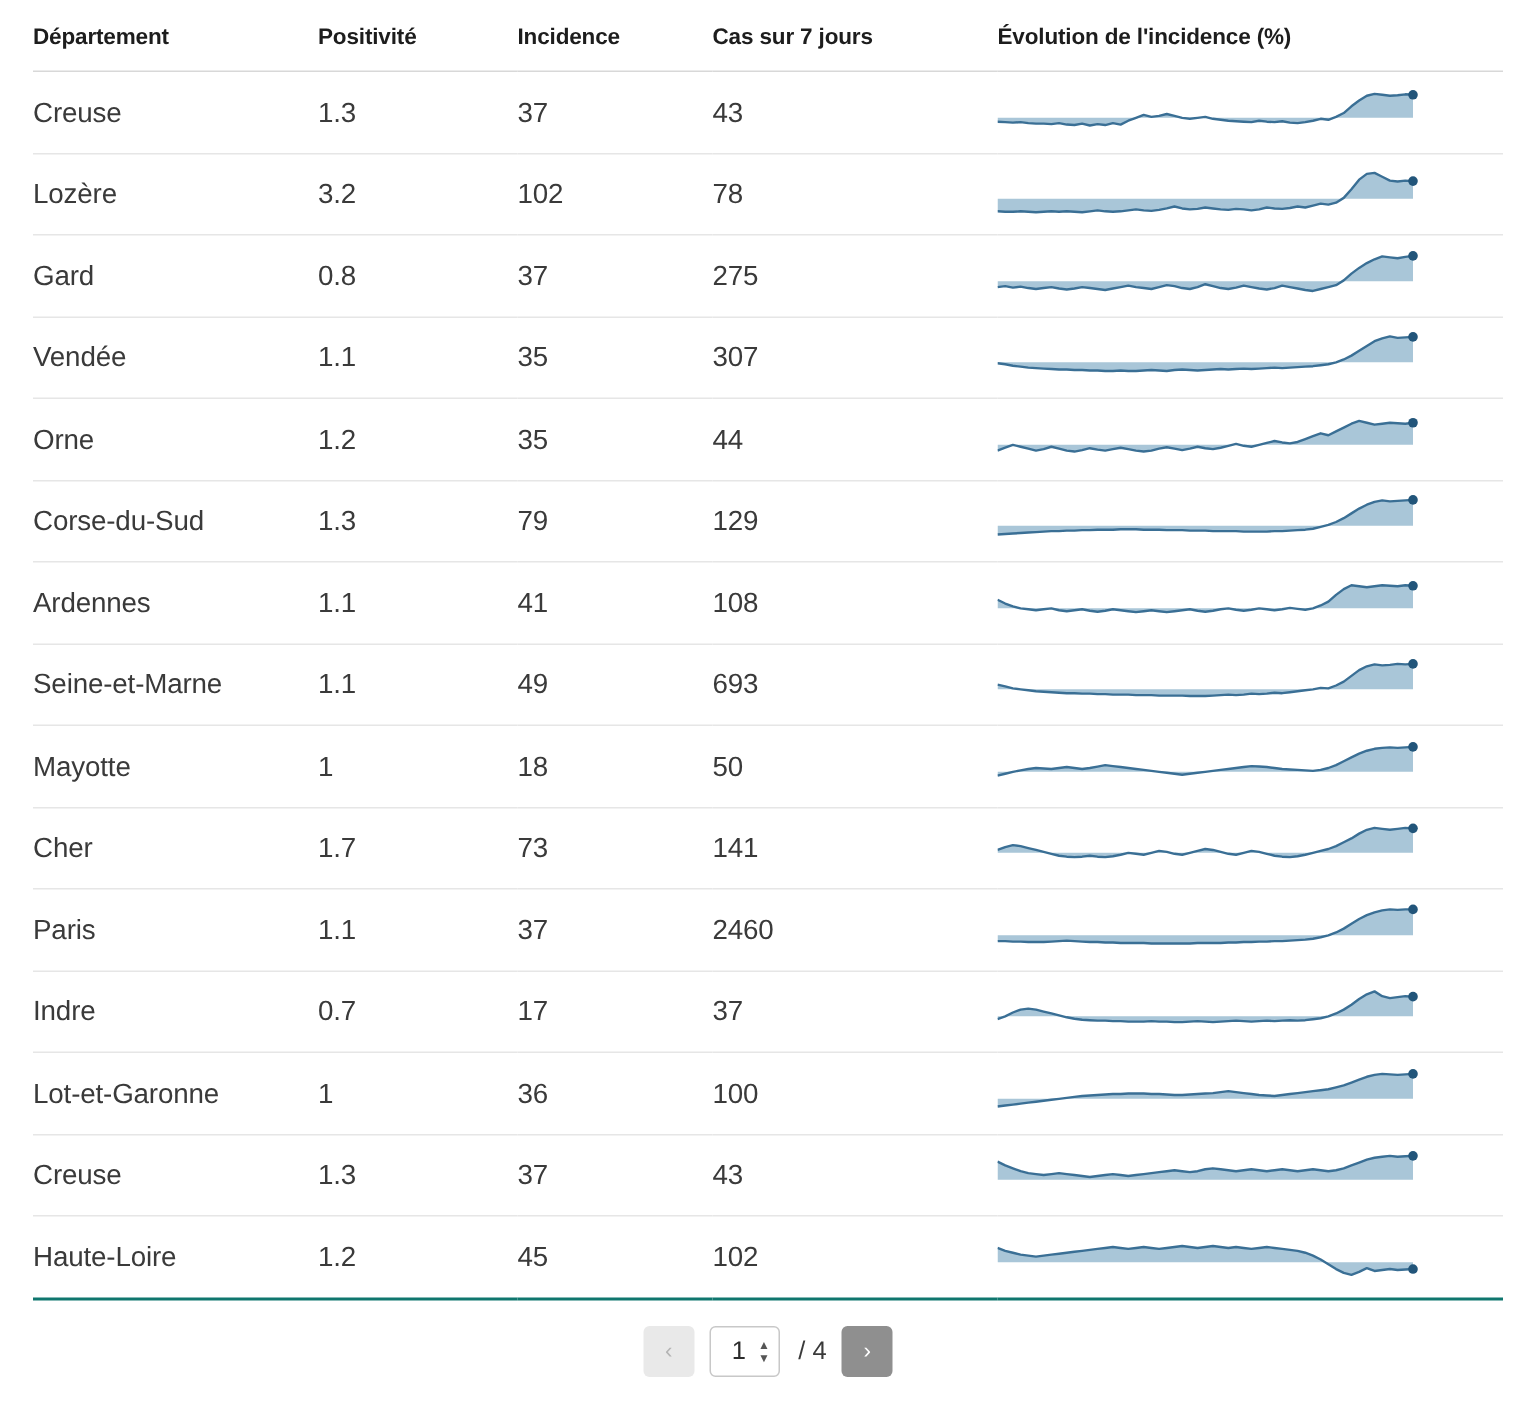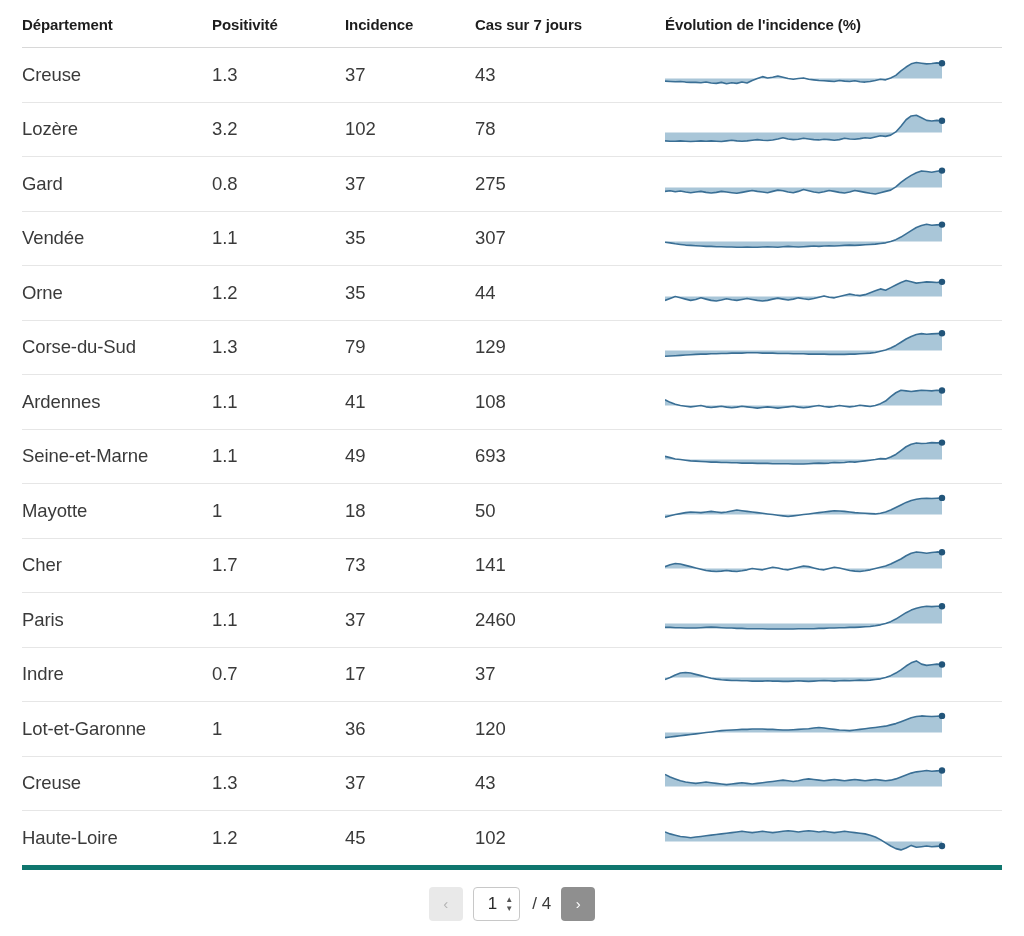--- a/index.html
+++ b/index.html
@@ -38,21 +38,21 @@
     font-size: 18.5px;
     font-weight: normal;
     color: #3a3a3a;
     padding: 0;
     height: 53.5px;
     border-bottom: 1px solid #e6e6e6;
     vertical-align: middle;
     letter-spacing: -0.1px;
   }
   tr.data-row:last-child td {
-    border-bottom: 5px solid #0f766e;
+    border-bottom: 2px solid #0f766e;
   }
   col.c-dept   { width: 190px; }
   col.c-pos    { width: 133px; }
   col.c-inc    { width: 130px; }
   col.c-cas    { width: 190px; }
   col.c-spark  { width: 337px; }
 
   .spark-cell {
     padding: 0 !important;
   }
@@ -329,21 +329,21 @@
                 <path d="M0.00 26.48 L5.13 24.56 L10.26 22.00 L15.39 20.08 L20.52 19.44 L25.65 20.08 L30.78 21.36 L35.91 22.64 L41.04 23.92 L46.17 25.20 L51.30 26.16 L56.43 26.80 L61.56 27.12 L66.69 27.44 L71.81 27.44 L76.94 27.76 L82.07 27.76 L87.20 28.08 L92.33 28.08 L97.46 28.08 L102.59 27.76 L107.72 28.08 L112.85 28.08 L117.98 28.40 L123.11 28.40 L128.24 28.08 L133.37 27.76 L138.50 28.08 L143.63 28.40 L148.76 28.08 L153.89 27.76 L159.02 27.44 L164.15 27.76 L169.28 28.08 L174.41 27.76 L179.54 27.44 L184.67 27.76 L189.80 27.44 L194.93 27.12 L200.06 27.44 L205.19 27.12 L210.31 26.48 L215.44 25.84 L220.57 24.56 L225.70 22.64 L230.83 20.08 L235.96 16.88 L241.09 13.04 L246.22 9.84 L251.35 7.92 L256.48 11.12 L261.61 12.40 L266.74 11.76 L271.87 11.12 L277.00 11.44" fill="none" stroke="#3a6f95" stroke-width="1.6" stroke-linejoin="round"></path>
                 <circle cx="277.00" cy="11.44" r="3.2" fill="#22557a"></circle>
               </svg>
             </span>
           </td>
         </tr>
         <tr class="data-row">
           <td>Lot-et-Garonne</td>
           <td>1</td>
           <td>36</td>
-          <td>120</td>
+          <td>100</td>
           <td class="spark-cell">
             <span class="spark-holder">
               <svg width="285" height="42" viewBox="0 0 285 42">
                 <path d="M0.00 24.56 L0.00 29.68 L5.13 29.04 L10.26 28.40 L15.39 27.76 L20.52 27.12 L25.65 26.48 L30.78 25.84 L35.91 25.20 L41.04 24.56 L46.17 23.92 L51.30 23.28 L56.43 22.64 L61.56 22.32 L66.69 22.00 L71.81 21.68 L76.94 21.36 L82.07 21.36 L87.20 21.04 L92.33 21.04 L97.46 21.04 L102.59 21.36 L107.72 21.36 L112.85 21.68 L117.98 22.00 L123.11 22.00 L128.24 21.68 L133.37 21.36 L138.50 21.04 L143.63 20.72 L148.76 20.08 L153.89 19.44 L159.02 20.08 L164.15 20.72 L169.28 21.36 L174.41 22.00 L179.54 22.32 L184.67 22.64 L189.80 22.00 L194.93 21.36 L200.06 20.72 L205.19 20.08 L210.31 19.44 L215.44 18.80 L220.57 18.16 L225.70 16.88 L230.83 15.60 L235.96 13.68 L241.09 11.76 L246.22 9.84 L251.35 8.56 L256.48 7.92 L261.61 8.24 L266.74 8.56 L271.87 8.24 L277.00 7.92 L277.00 24.56 Z" fill="#a9c6d8" stroke="none"></path>
                 <path d="M0.00 29.68 L5.13 29.04 L10.26 28.40 L15.39 27.76 L20.52 27.12 L25.65 26.48 L30.78 25.84 L35.91 25.20 L41.04 24.56 L46.17 23.92 L51.30 23.28 L56.43 22.64 L61.56 22.32 L66.69 22.00 L71.81 21.68 L76.94 21.36 L82.07 21.36 L87.20 21.04 L92.33 21.04 L97.46 21.04 L102.59 21.36 L107.72 21.36 L112.85 21.68 L117.98 22.00 L123.11 22.00 L128.24 21.68 L133.37 21.36 L138.50 21.04 L143.63 20.72 L148.76 20.08 L153.89 19.44 L159.02 20.08 L164.15 20.72 L169.28 21.36 L174.41 22.00 L179.54 22.32 L184.67 22.64 L189.80 22.00 L194.93 21.36 L200.06 20.72 L205.19 20.08 L210.31 19.44 L215.44 18.80 L220.57 18.16 L225.70 16.88 L230.83 15.60 L235.96 13.68 L241.09 11.76 L246.22 9.84 L251.35 8.56 L256.48 7.92 L261.61 8.24 L266.74 8.56 L271.87 8.24 L277.00 7.92" fill="none" stroke="#3a6f95" stroke-width="1.6" stroke-linejoin="round"></path>
                 <circle cx="277.00" cy="7.92" r="3.2" fill="#22557a"></circle>
               </svg>
             </span>
           </td>
         </tr>

